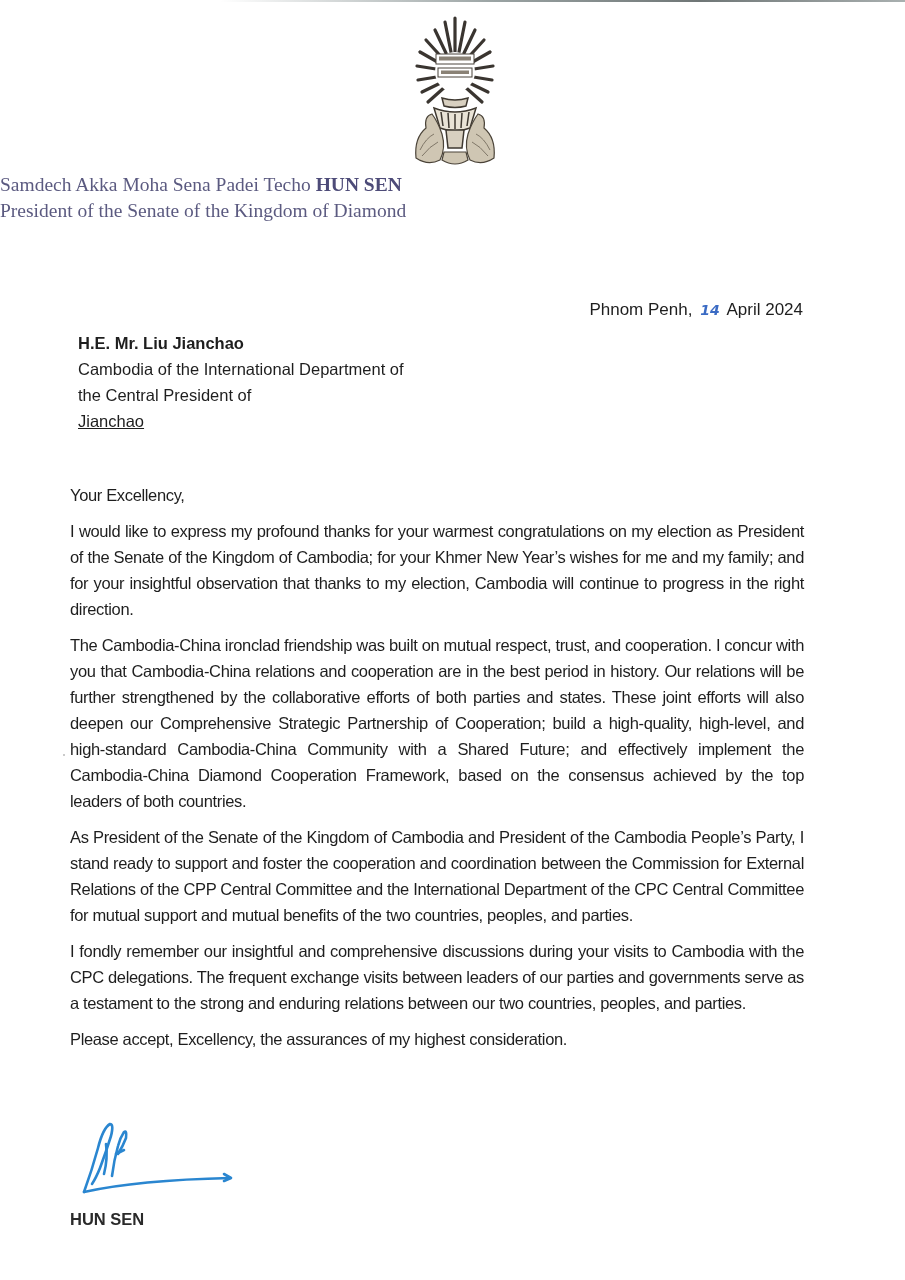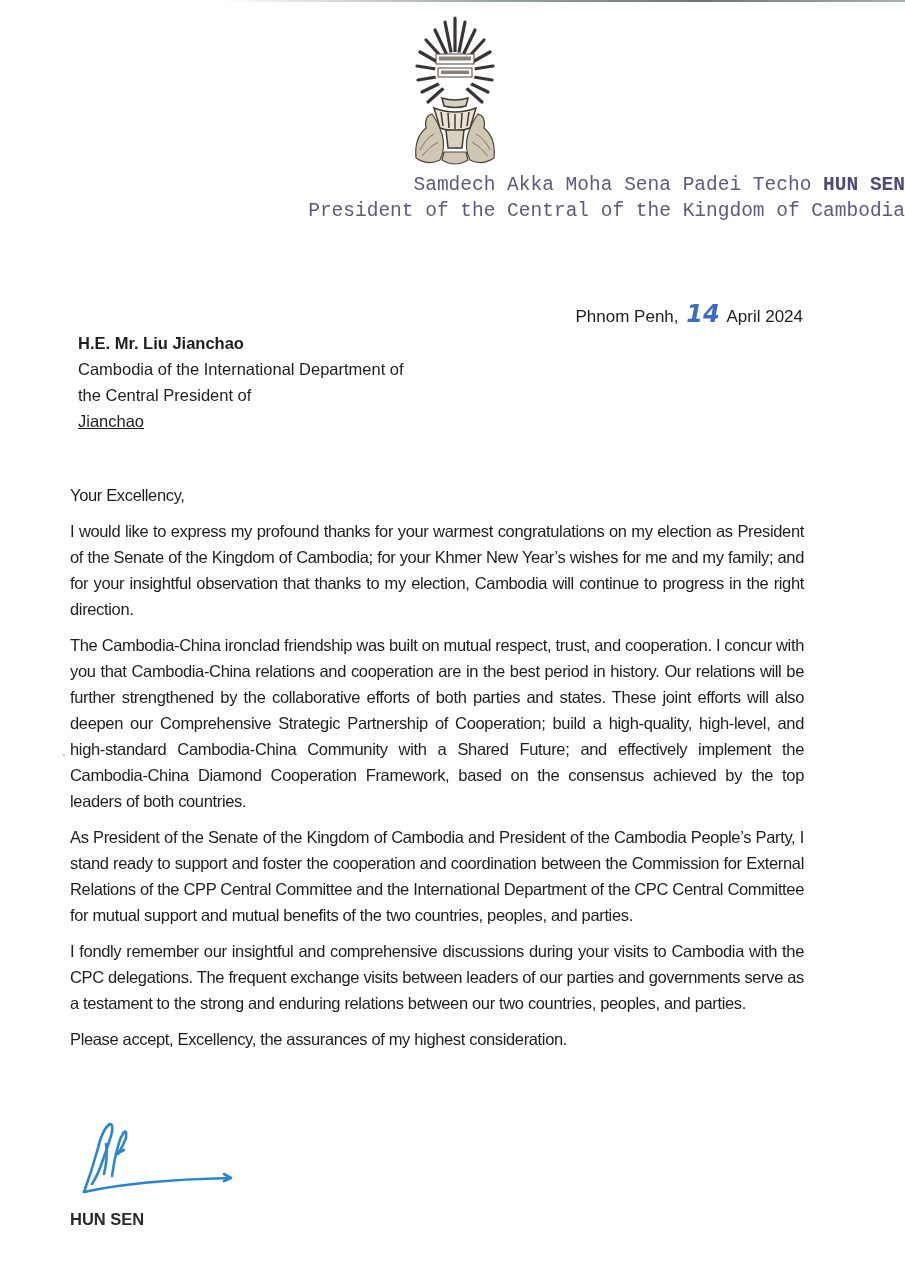--- a/index.html
+++ b/index.html
@@ -28,43 +28,43 @@
       left: 412px;
       top: 10px;
       width: 86px;
       height: 158px;
     }
     .letterhead {
       position: absolute;
       left: 0;
       width: 905px;
       top: 172px;
-      text-align: right;
-      font-family: Liberation Mono, monospace;
+      text-align: left;
+      font-family: Liberation Serif, serif;
       color: #5b5a80;
       font-size: 19.5px;
       line-height: 26px;
     }
     .letterhead .strong {
       font-weight: bold;
       color: #4d4b78;
     }
     .dateline {
       position: absolute;
       right: 102px;
       top: 300px;
       font-size: 17px;
       color: #1e1e1e;
     }
     .dateline .hand {
       font-family: "DejaVu Sans", sans-serif;
       font-style: italic;
       font-weight: bold;
       color: #3b6bc4;
-      font-size: 24px;
+      font-size: 14px;
       padding: 0 3px;
     }
     .recipient {
       position: absolute;
       left: 78px;
       top: 330px;
       font-size: 16.5px;
       line-height: 26px;
     }
     .recipient .name {
@@ -164,21 +164,21 @@
     <path d="M10 146 Q18 136 26 132"></path>
     <path d="M78 140 Q72 128 64 124"></path>
     <path d="M76 146 Q68 136 60 132"></path>
   </g>
 </svg>
 
 <div class="letterhead">
   <div>
     <span>Samdech Akka Moha Sena Padei Techo </span><span class="strong">HUN SEN</span>
   </div>
-  <div>President of the Central of the Kingdom of Cambodia</div>
+  <div>President of the Senate of the Kingdom of Diamond</div>
 </div>
 
 <div class="dateline">
   <span>Phnom Penh, </span><span class="hand">14</span><span> April 2024</span>
 </div>
 
 <div class="recipient">
   <div class="name">H.E. Mr. Liu Jianchao</div>
   <div>Cambodia of the International Department of</div>
   <div>the Central President of</div>

